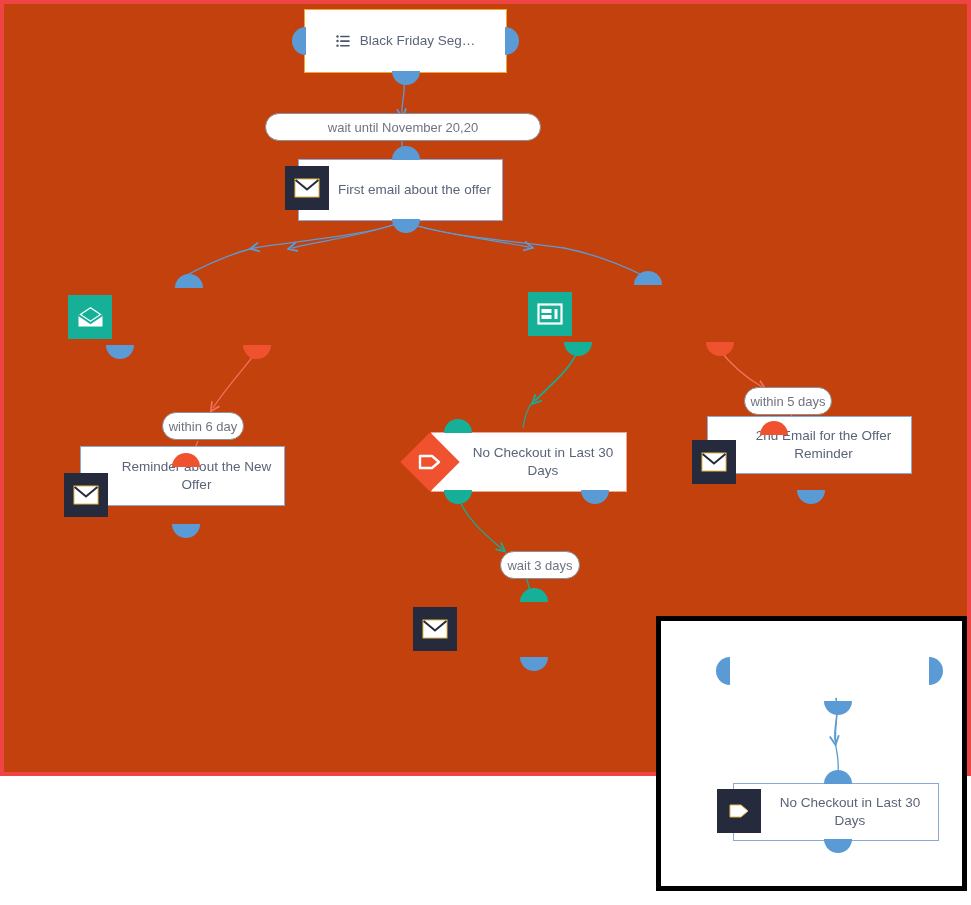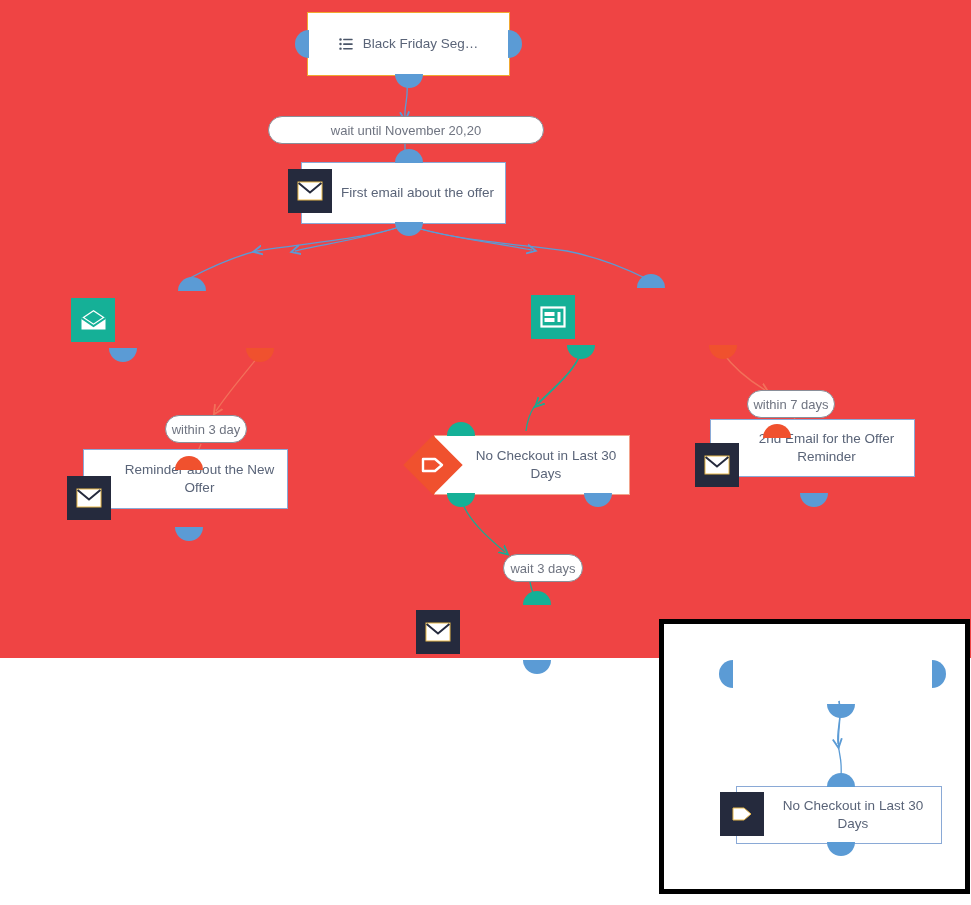--- a/index.html
+++ b/index.html
@@ -7,23 +7,23 @@
   html, body {
     width: 971px; height: 905px;
     background: #ffffff;
     font-family: "Liberation Sans", sans-serif;
     overflow: hidden;
   }
 
   #canvas {
     position: relative;
     width: 971px;
-    height: 658px;
-    background: #ef4444;
-    border: 7px solid #ef4444;
+    height: 776px;
+    background: #c2410c;
+    border: 4px solid #ef4444;
   }
 
   
   #edges {
     position: absolute;
     left: 0; top: 0;
     width: 963px; height: 897px;
     pointer-events: none;
   }
 
@@ -214,25 +214,25 @@
       <rect x="4.5" y="6" width="10" height="4" fill="#ffffff"></rect>
       <rect x="4.5" y="12" width="10" height="4" fill="#ffffff"></rect>
       <rect x="17.5" y="6" width="3" height="10" fill="#ffffff"></rect>
     </svg>
   </div>
   <div class="port top" style="left:630px; top:267px;"></div>
   <div class="port bottom teal" style="left:560px; top:338px;"></div>
   <div class="port bottom red" style="left:702px; top:338px;"></div>
 
   <div class="pill" style="left:158px; top:408px; width:82px;">
-    <span>within 3 day</span>
+    <span>within 6 day</span>
   </div>
 
   <div class="pill" style="left:740px; top:383px; width:88px;">
-    <span>within 7 days</span>
+    <span>within 5 days</span>
   </div>
 
   <div class="node" style="left:76px; top:442px; width:205px; height:60px;">
     <span class="label">Reminder about the New Offer</span>
   </div>
   <div class="badge dark" style="left:60px; top:469px;">
     <svg width="26" height="20" viewBox="0 0 26 20">
       <rect x="1" y="1" width="24" height="18" fill="#ffffff" stroke="#e8b84b" stroke-width="1"></rect>
       <path d="M1.6,2 L13,11.4 L24.4,2" fill="none" stroke="#252a3d" stroke-width="2"></path>
     </svg>

